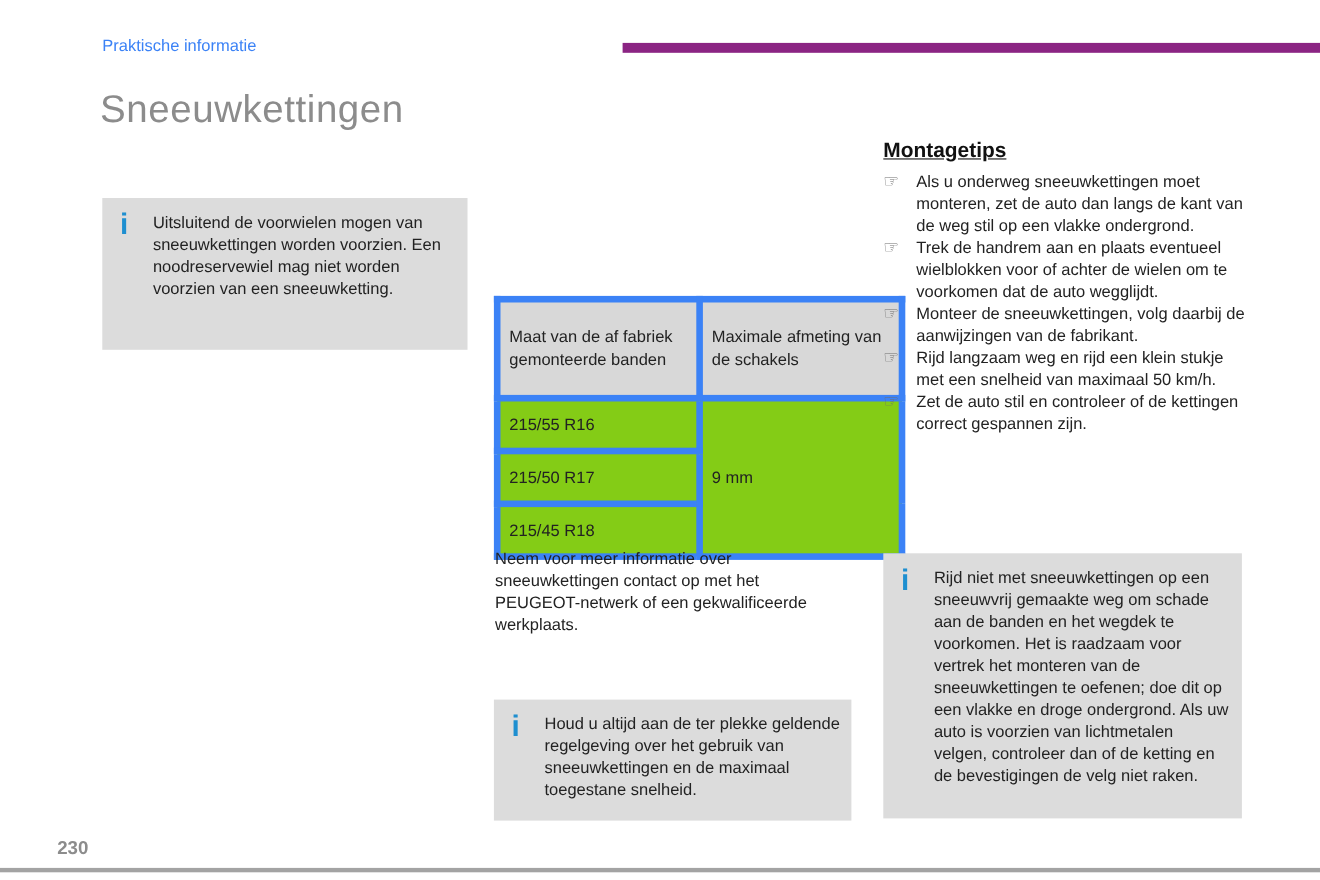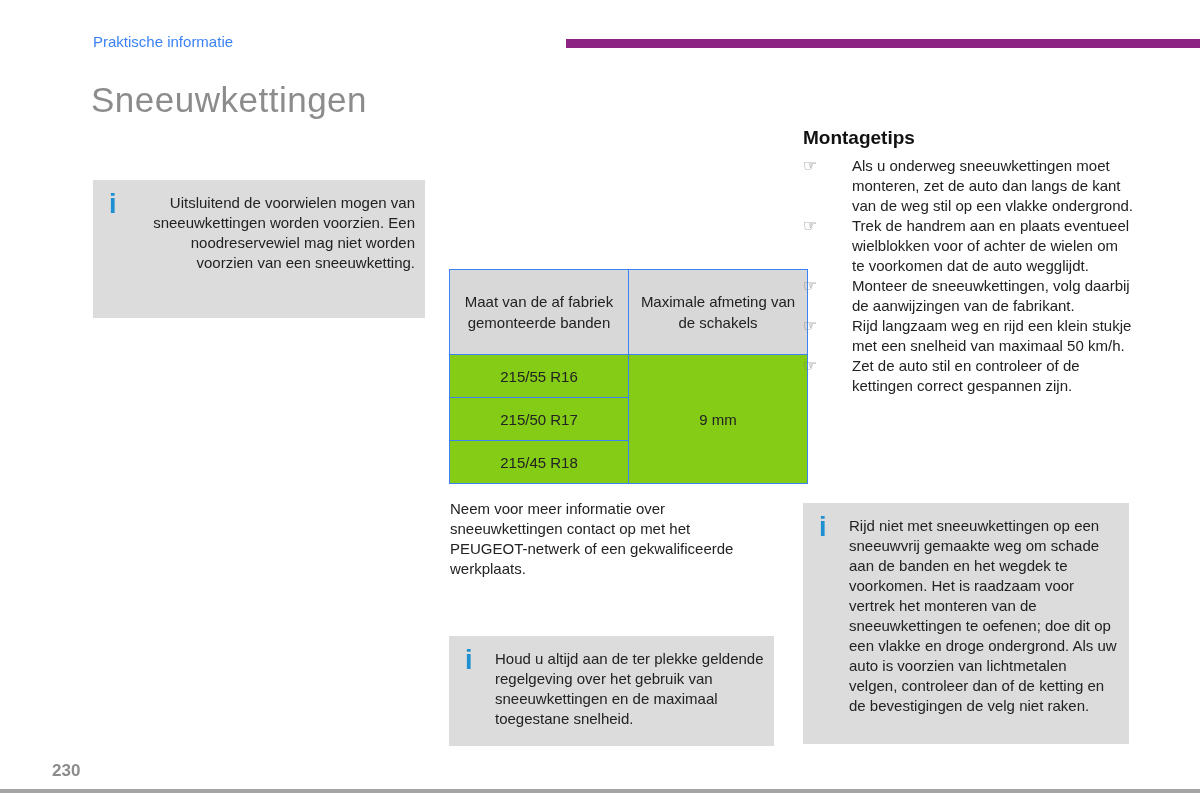--- a/index.html
+++ b/index.html
@@ -50,74 +50,73 @@
     font-size: 27px;
     line-height: 22px;
     font-style: normal;
   }
   .info-text {
     font-size: 15px;
     line-height: 20px;
     color: #222222;
   }
   #info-box-front-wheels { left: 93px;  top: 180px; width: 332px; height: 138px; }
-  #info-box-front-wheels .info-text { width: 280px; text-align: right; }
+  #info-box-front-wheels .info-text { width: 280px; }
   #info-box-regulations  { left: 449px; top: 636px; width: 325px; height: 110px; }
   #info-box-regulations .info-text { width: 275px; }
   #info-box-snowfree     { left: 803px; top: 503px; width: 326px; height: 241px; }
   #info-box-snowfree .info-text { width: 278px; }
 
   
   #chains-lead {
     left: 450px; top: 178px;
     width: 322px;
     font-size: 15px; line-height: 21px;
   }
   #spec-table-wrap { left: 449px; top: 269px; }
   table.spec {
     border-collapse: collapse;
     table-layout: fixed;
     width: 324px;
   }
   table.spec th, table.spec td {
-    border: 1px solid #3b82f6;
+    border: 6px solid #3b82f6;
     font-size: 15px;
     font-weight: 400;
-    text-align: center;
+    text-align: left;
     vertical-align: middle;
     padding: 2px 8px;
     line-height: 21px;
     color: #222222;
   }
   table.spec th { background: #d8d8d8; height: 80px; width: 162px; }
   table.spec td { background: #84cc16; height: 38px; }
   #more-info {
     left: 450px; top: 499px;
     width: 305px;
     font-size: 15px; line-height: 20px;
   }
 
   
   #tips-heading {
     left: 803px; top: 127px;
-    font-size: 19px; font-weight: bold; color: #111111;
+    font-size: 19px; font-weight: bold; color: #111111; text-decoration: underline;
   }
   #tips-list { left: 803px; top: 156px; width: 330px; }
   .tip-item { display: flex; align-items: flex-start; }
   .tip-bullet {
     flex: 0 0 30px;
     font-size: 16px;
     color: #6f6f6f;
     line-height: 20px;
   }
   .tip-text {
     width: 300px;
     font-size: 15px;
     line-height: 20px;
-    margin-left: 19px;
   }
 
   
   #page-number {
     left: 28px; top: 761px;
     font-size: 17px; font-weight: bold; color: #8c8c8c; margin-left: 24px;
   }
   #footer-rule {
     left: 0; top: 789px;
     width: 1200px; height: 4px;

